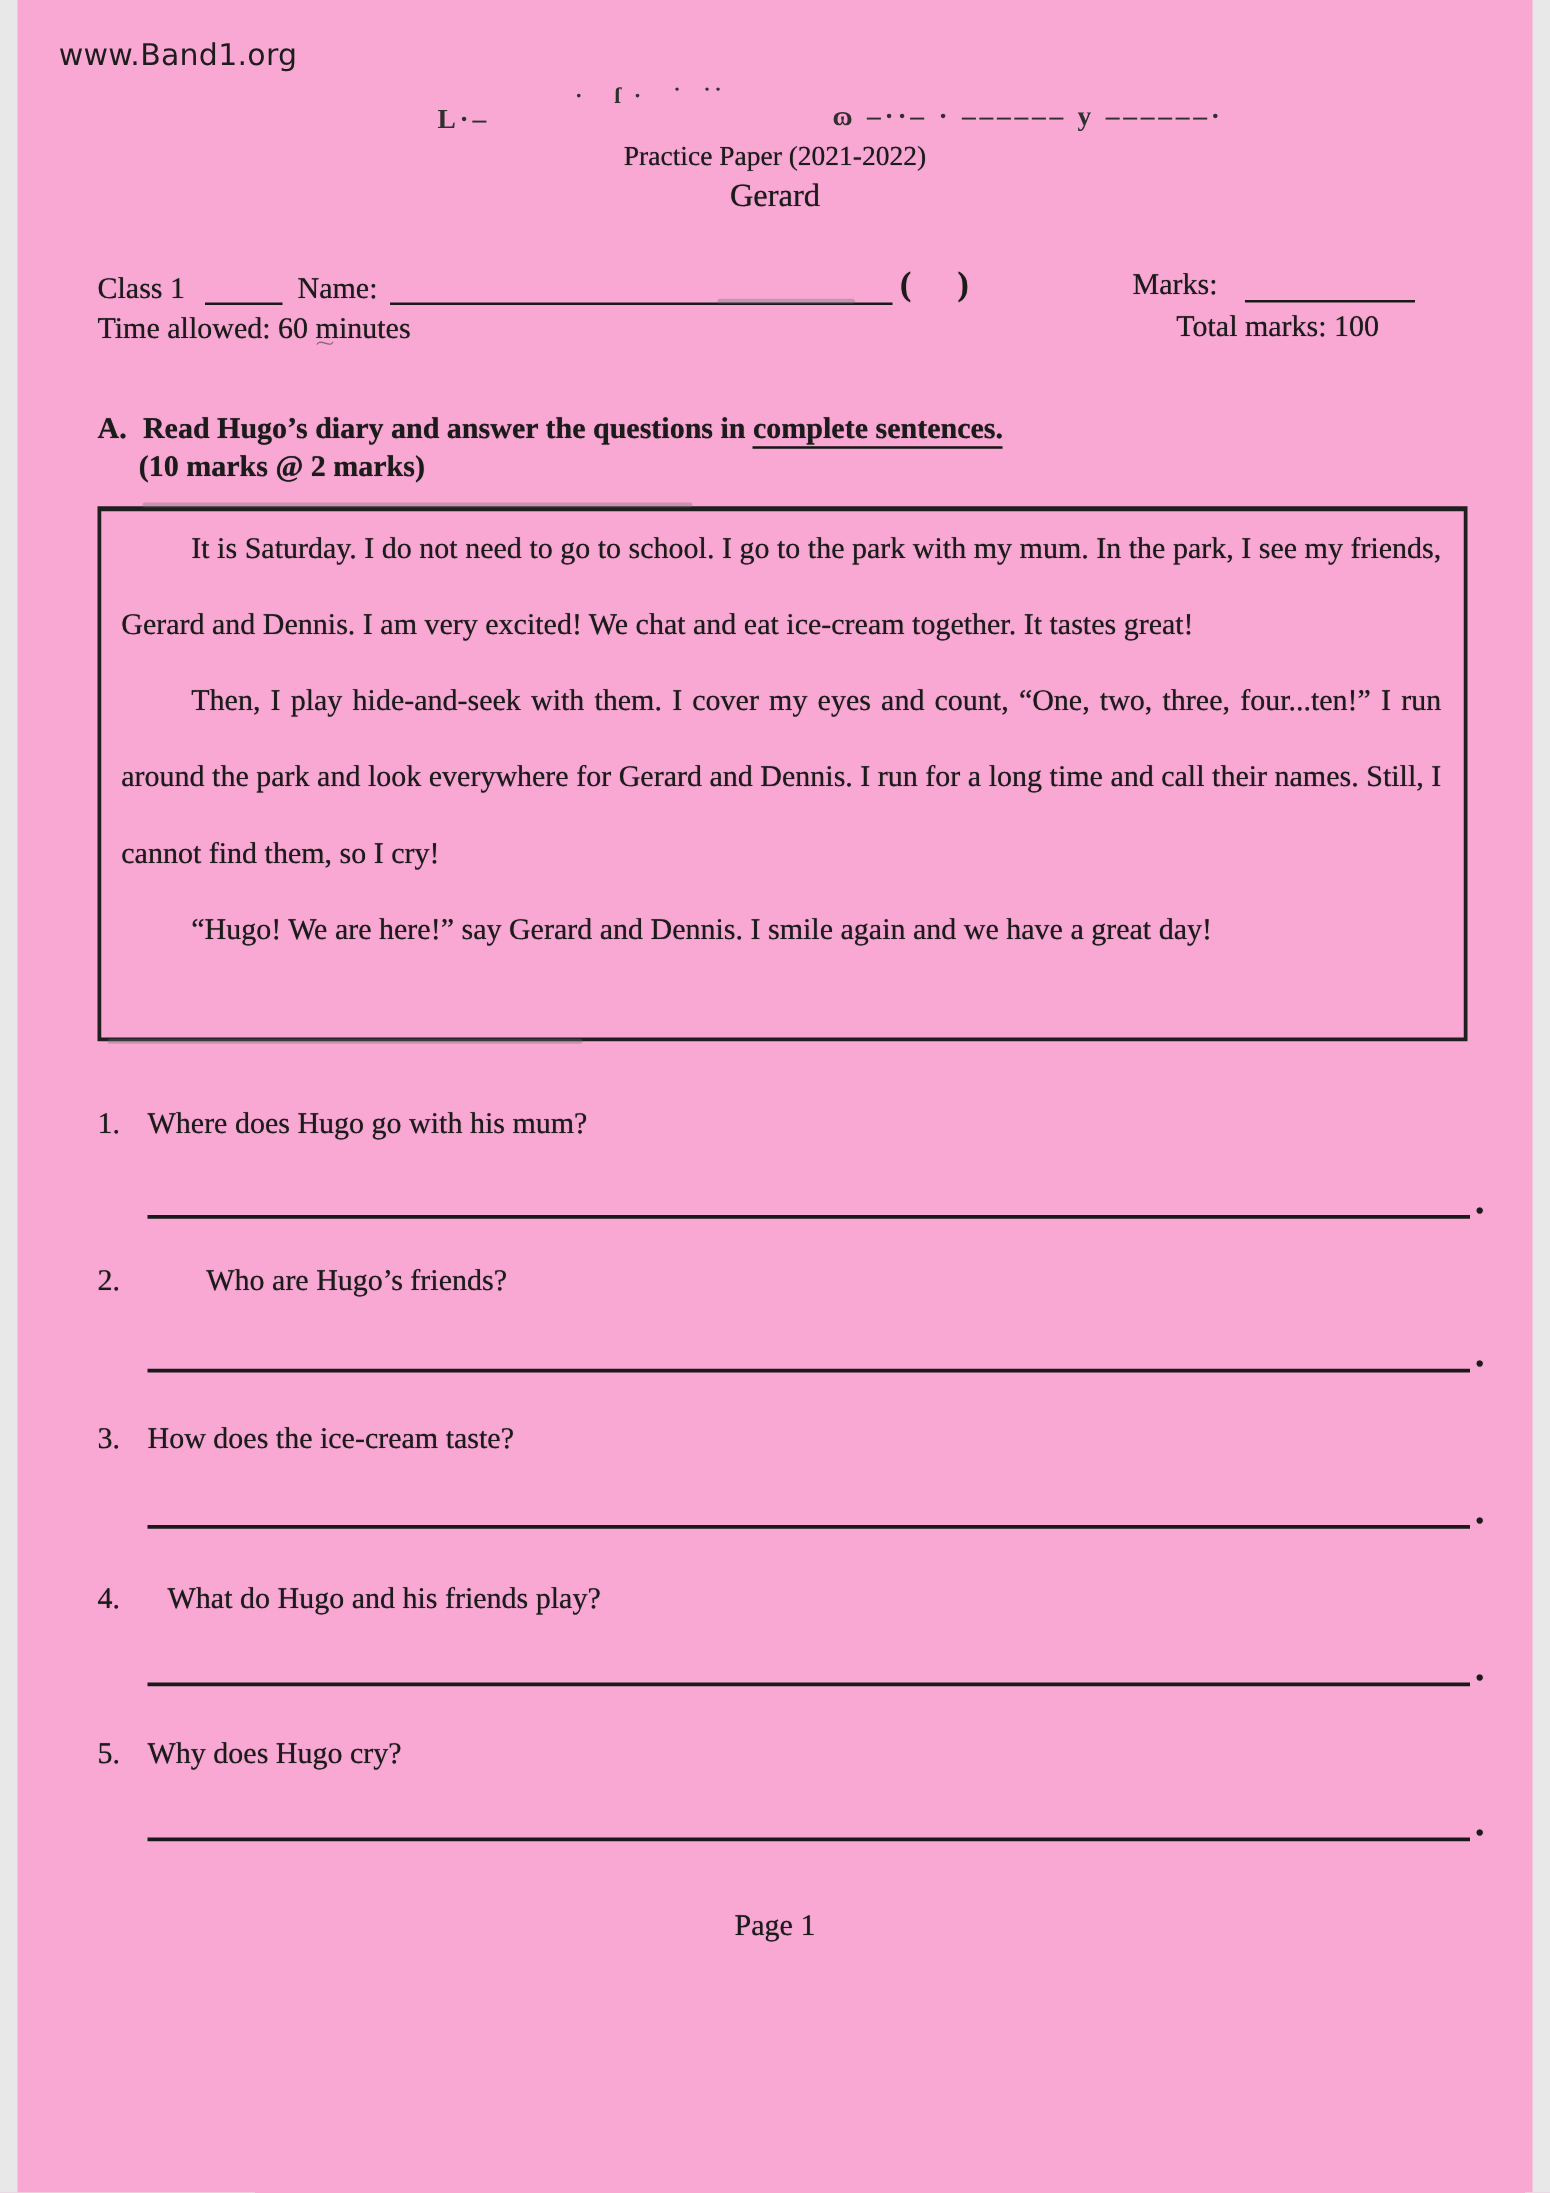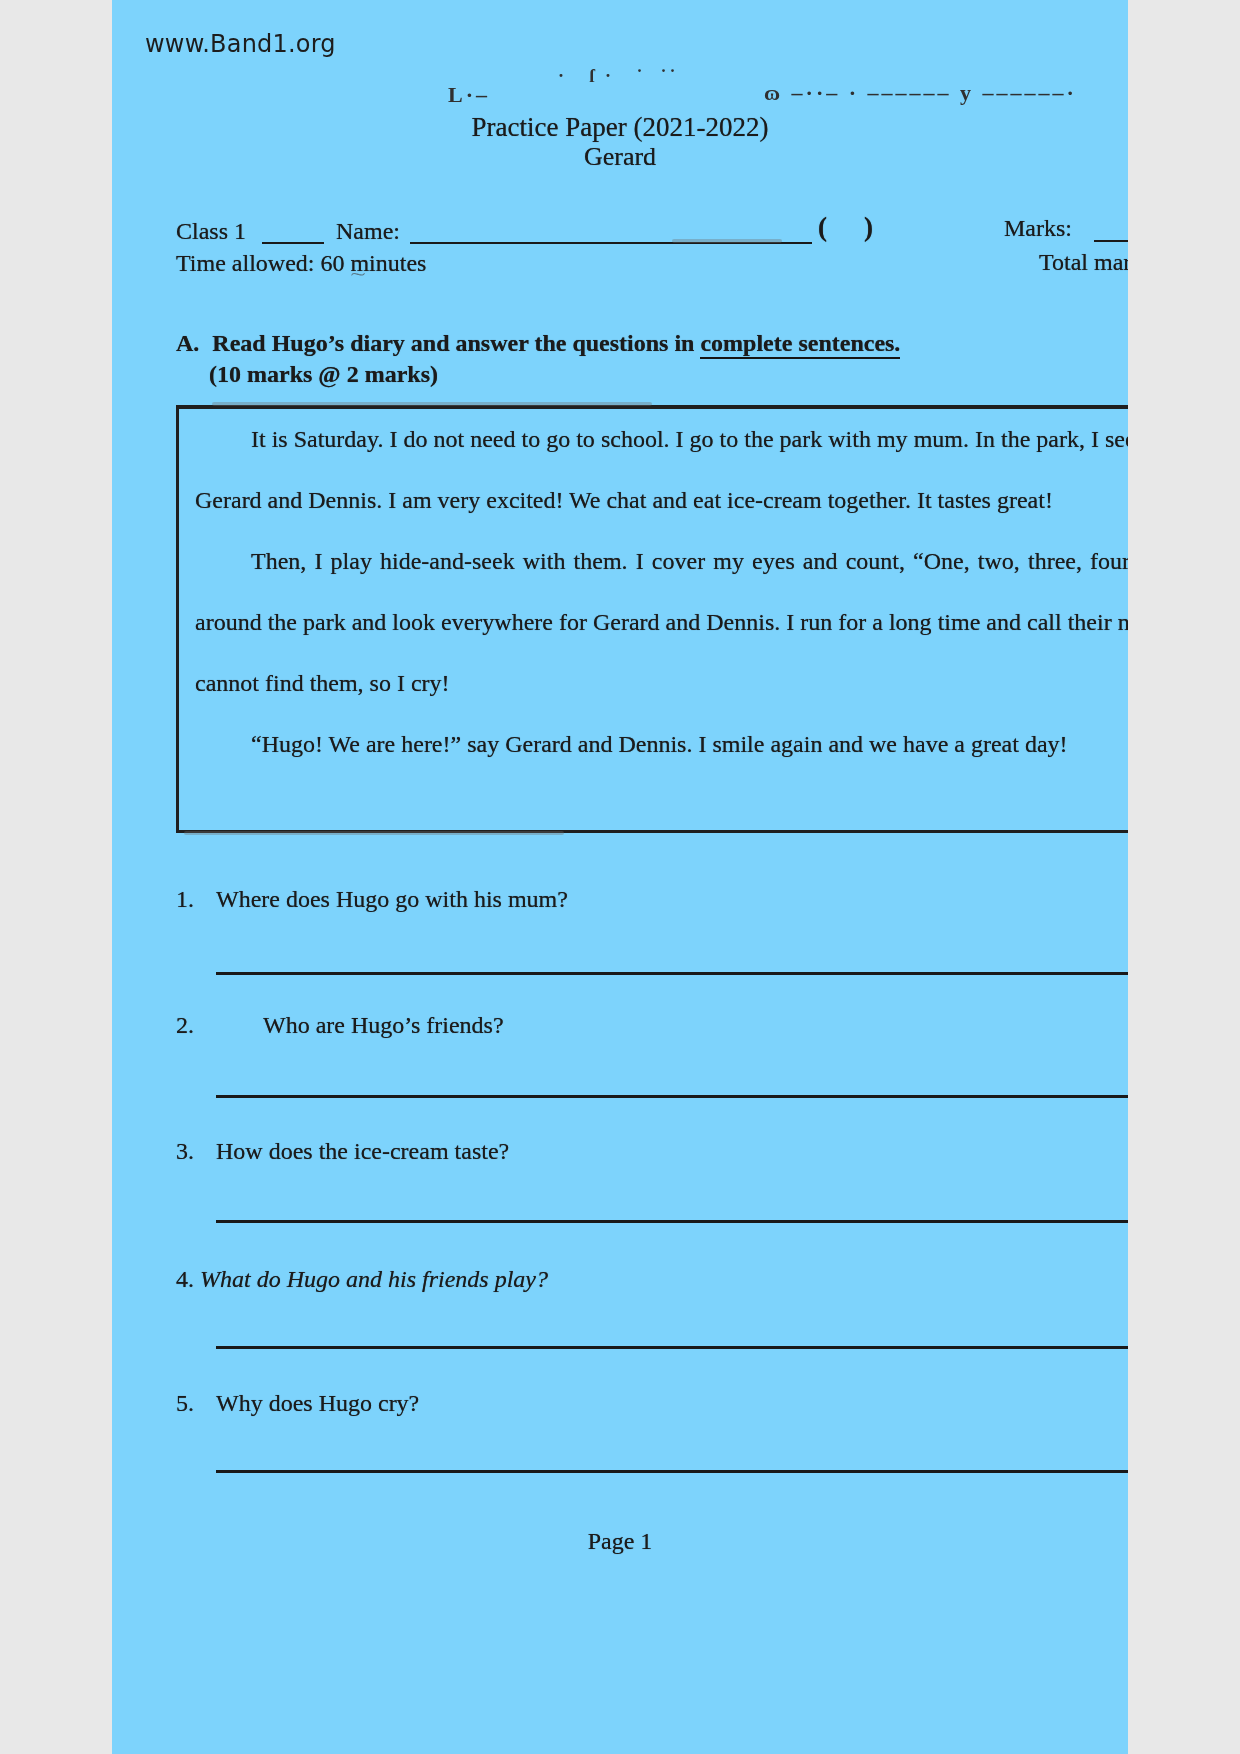--- a/index.html
+++ b/index.html
@@ -1,36 +1,36 @@
 <!DOCTYPE html>
 <html><head>
 <meta charset="utf-8">
 <style>
   html,body{margin:0;padding:0;background:#e8e8e8;}
   .page{
     position:relative;
-    width:1016px;height:1754px;
+    width:1212px;height:1754px;
     margin:0 auto;
-    background:#7dd3fc;
+    background:#f9a8d4;
     font-family:"Liberation Serif", serif;
     color:#1b1b1b;
     overflow:hidden;
   }
   .abs{position:absolute;}
   .scan{text-shadow:0 0 0.7px rgba(25,25,25,0.75);}
   .watermark{
     font-family:"DejaVu Sans", sans-serif;
     font-size:24px;color:#1d1d1d;letter-spacing:0.2px;
   }
   .frag{
     color:#303030;font-weight:bold;letter-spacing:3px;
     filter:blur(0.5px);font-size:22px;white-space:pre;
   }
   .center{left:0;width:100%;text-align:center;}
-  .title{font-size:27px;}
+  .title{font-size:22px;}
   .subject{font-size:26px;}
   .label{font-size:24px;white-space:pre;}
   .paren{font-size:27px;font-weight:bold;}
   .blank{border-bottom:2.5px solid #1a1a1a;height:0;}
   .sec-head{font-size:24px;font-weight:bold;white-space:pre;}
   .u{border-bottom:2.5px solid #151515;padding-bottom:1px;}
   .passage-box{
     border:3px solid #1f1f1f;border-top-width:4px;
     box-sizing:border-box;
   }
@@ -98,21 +98,21 @@
   <span class="abs q-text scan" style="left:104px;top:1012px;margin-left:47px;">Who are Hugo’s friends?</span>
   <div class="abs ans-line" style="left:104px;top:1095px;width:1058px;"></div>
   <span class="abs end-dot scan" style="left:1166px;top:1069px;">.</span>
 
   <span class="abs q-num scan" style="left:64px;top:1138px;">3.</span>
   <span class="abs q-text scan" style="left:104px;top:1138px;">How does the ice-cream taste?</span>
   <div class="abs ans-line" style="left:104px;top:1220px;width:1058px;"></div>
   <span class="abs end-dot scan" style="left:1166px;top:1194px;">.</span>
 
   <span class="abs q-num scan" style="left:64px;top:1266px;">4.</span>
-  <span class="abs q-text scan" style="left:88px;top:1266px;font-style:italic;">What do Hugo and his friends play?</span>
+  <span class="abs q-text scan" style="left:120px;top:1266px;">What do Hugo and his friends play?</span>
   <div class="abs ans-line" style="left:104px;top:1346px;width:1058px;"></div>
   <span class="abs end-dot scan" style="left:1166px;top:1320px;">.</span>
 
   <span class="abs q-num scan" style="left:64px;top:1390px;">5.</span>
   <span class="abs q-text scan" style="left:104px;top:1390px;">Why does Hugo cry?</span>
   <div class="abs ans-line" style="left:104px;top:1470px;width:1058px;"></div>
   <span class="abs end-dot scan" style="left:1166px;top:1444px;">.</span>
 
   <div class="abs center footer-label scan" style="top:1528px;">Page 1</div>
 

